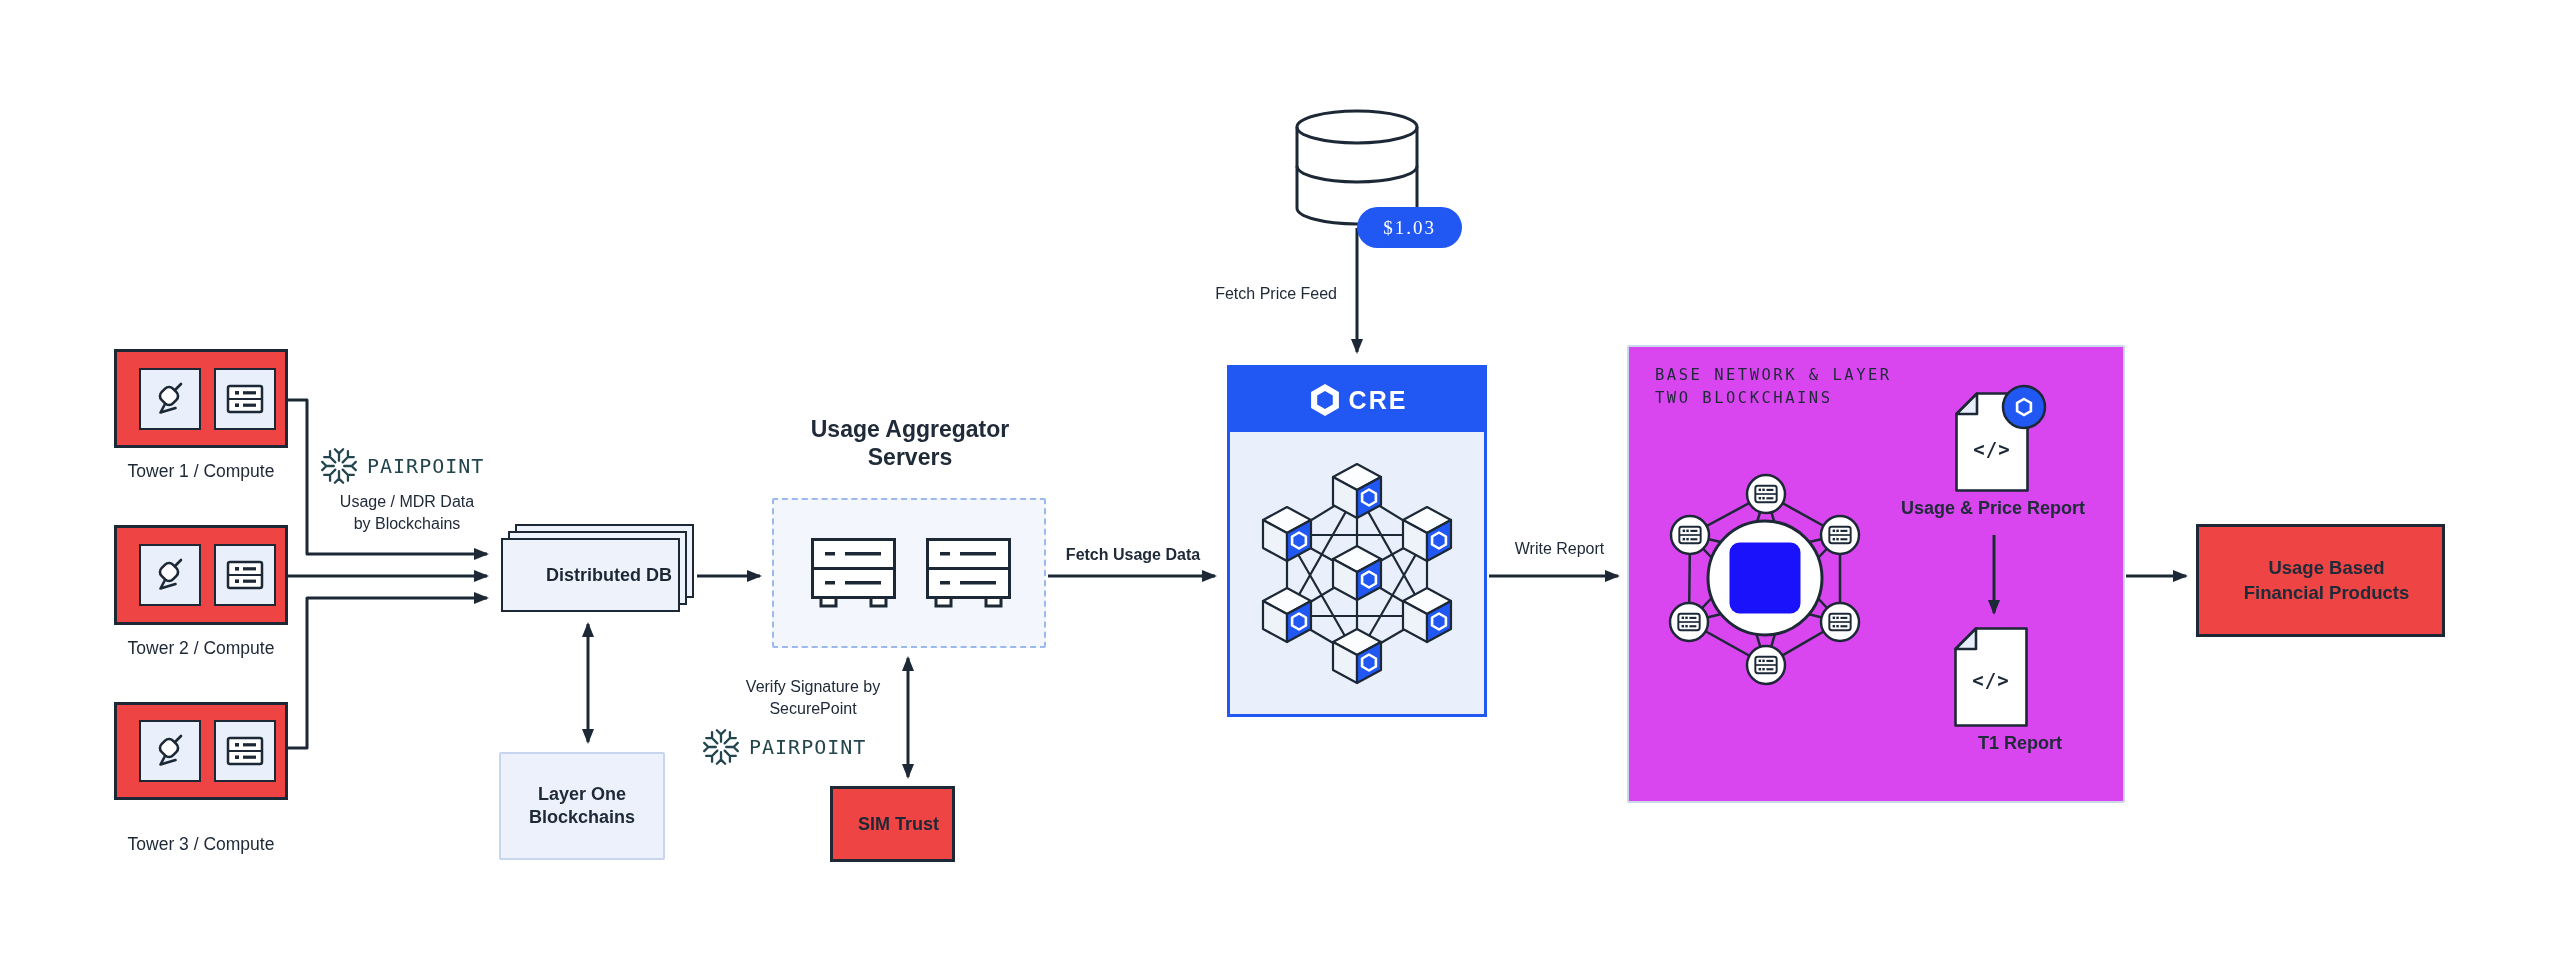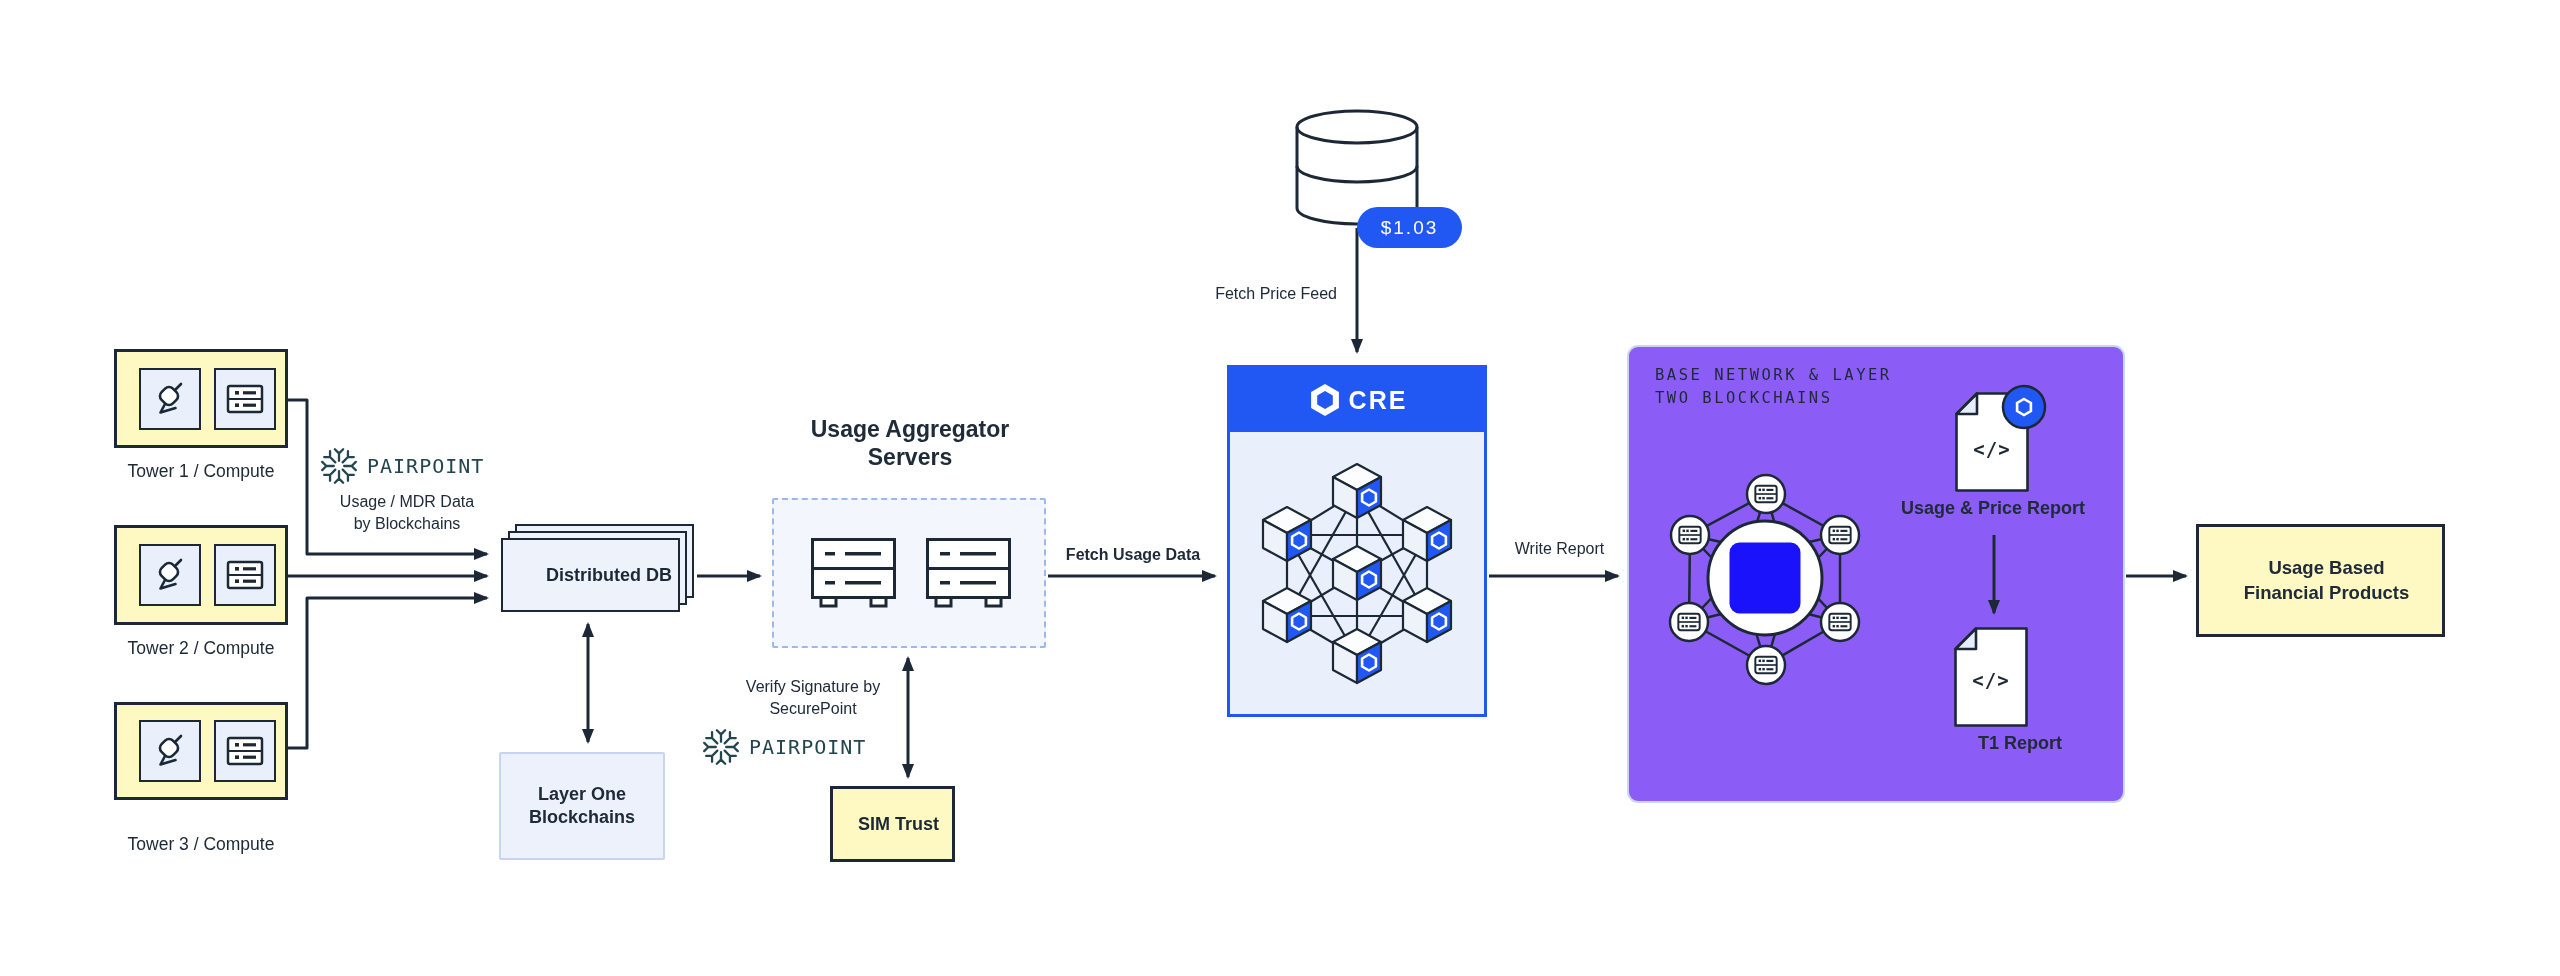--- a/index.html
+++ b/index.html
@@ -2,43 +2,43 @@
 <html><head>
 <meta charset="utf-8">
 <style>
   html,body{margin:0;padding:0;background:#fff;}
   #canvas{position:relative;width:2560px;height:976px;background:#fff;overflow:hidden;
           font-family:"Liberation Sans",sans-serif;color:#1d2836;}
   .abs{position:absolute;}
   svg{display:block;}
   #wires{position:absolute;left:0;top:0;z-index:1;}
   .node{position:absolute;z-index:2;}
-  .box{background:#fef9c3;border:3px solid #1c2836;box-sizing:border-box;
+  .box{background:#ef4444;border:3px solid #1c2836;box-sizing:border-box;
        display:flex;align-items:center;justify-content:center;text-align:center;padding-left:12px;}
   .tower{width:174px;height:99px;gap:13px;}
   .icon-sq{width:62px;height:62px;background:#e9effb;border:2.5px solid #1c2836;
            box-sizing:border-box;display:flex;align-items:center;justify-content:center;}
   .lbl{font-size:16px;line-height:1.35;text-align:center;white-space:pre-line;color:#202b3a;}
   .lbl-left{text-align:right;}
   .t-lbl{font-size:17.5px;text-align:center;color:#1d2836;}
   .bold{font-weight:bold;}
   .db-layer{position:absolute;width:179px;height:74px;background:#eef2fb;border:2.5px solid #1c2836;box-sizing:border-box;padding-left:37px;}
   .dashed-box{background:#f3f7fd;border:2px dashed #9bb9ec;box-sizing:border-box;border-radius:2px;}
   .soft-box{background:#edf1fb;border:2px solid #c7d5ee;box-sizing:border-box;border-radius:2px;
             display:flex;align-items:center;justify-content:center;}
-  .mono{font-family:Liberation Sans, sans-serif;}
+  .mono{font-family:Liberation Serif, serif;}
   .pp-row{display:flex;align-items:center;gap:9px;}
   .pp-word{font-family:"DejaVu Sans Mono",monospace;font-size:20px;letter-spacing:1px;
            color:#23454e;font-weight:500;}
   .badge{background:#2158f3;border-radius:21px;color:#fff;display:flex;align-items:center;
          justify-content:center;font-size:19px;letter-spacing:2px;}
   .cre{border:3px solid #2158f3;box-sizing:border-box;background:#e9f0fb;}
   .cre-head{height:64px;background:#2158f3;display:flex;align-items:center;justify-content:center;gap:6px;}
   .cre-title{color:#fff;font-size:25px;font-weight:bold;letter-spacing:2px;}
-  .panel{background:#8b5cf6;border:2px solid #c9d9ec;border-radius:11px;box-sizing:border-box;}
+  .panel{background:#d946ef;border:2px solid #c9d9ec;border-radius:2px;box-sizing:border-box;}
   .panel-h{font-family:"DejaVu Sans Mono",monospace;font-size:15.5px;letter-spacing:2.5px;
            line-height:1.5;color:#1e2a38;white-space:pre-line;}
 </style>
 </head>
 <body>
 
 <div id="canvas">
 
   <svg width="0" height="0" style="position:absolute">
     <defs>

